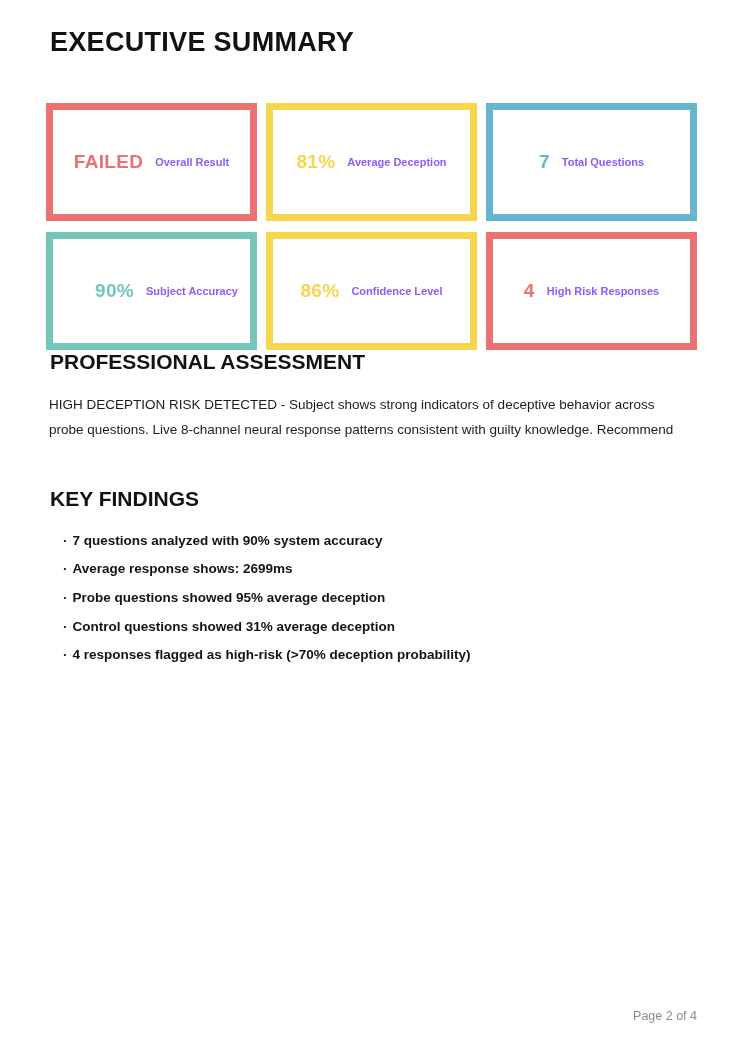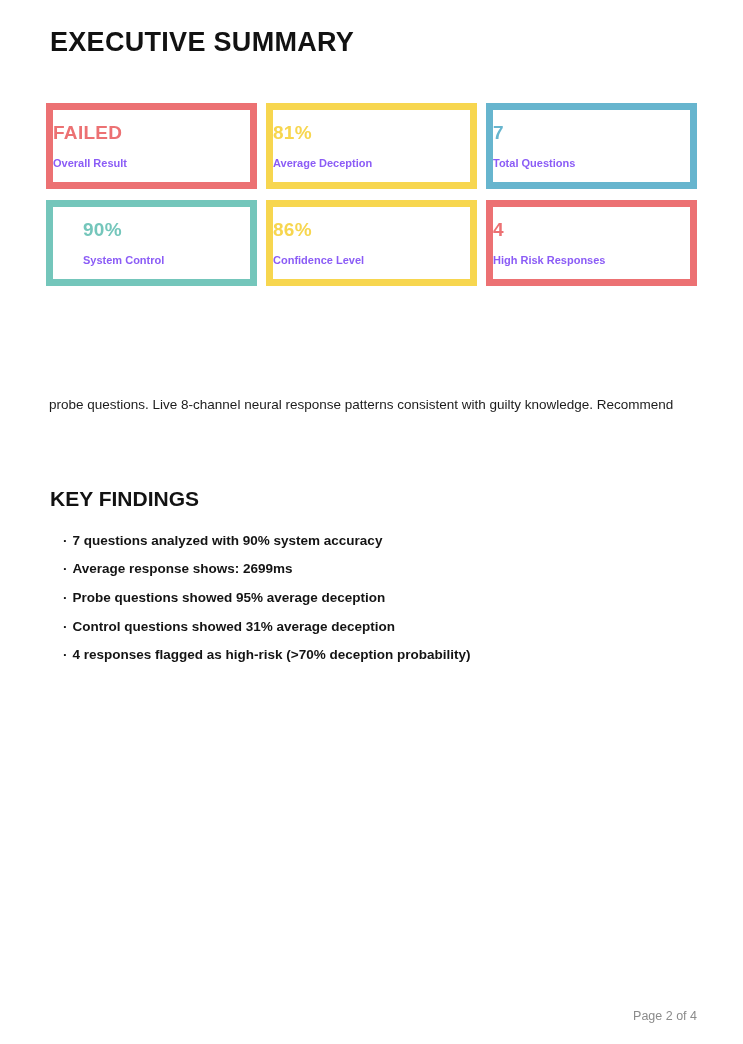--- a/index.html
+++ b/index.html
@@ -21,25 +21,25 @@
     font-size: 27px; font-weight: bold; color: #121212;
     letter-spacing: 0.3px; white-space: nowrap;
   }
   .cards-grid {
     position: absolute; left: 46px; top: 95px; width: 651px;
     display: grid;
     grid-template-columns: repeat(3, 1fr);
     gap: 11px 9px;
   }
   .stat-card {
-    height: 86px;
+    height: 118px;
     background: #ffffff;
     border: 7px solid #cccccc;
-    display: flex; flex-direction: column;
-    align-items: flex-start; justify-content: center;
+    display: flex; flex-direction: row;
+    align-items: center; justify-content: center;
     gap: 12px;
     text-align: center;
   }
   .stat-value {
     font-size: 19px; font-weight: bold; line-height: 22px;
     letter-spacing: 0.3px;
   }
   .stat-label {
     font-size: 11px; font-weight: bold; color: #8b5cf6; line-height: 14px;
   }
@@ -96,37 +96,39 @@
       <div class="stat-label">Average Deception</div>
     </div>
 
     <div class="stat-card" style="border-color: rgb(103, 181, 206);">
       <div class="stat-value" style="color: rgb(103, 181, 206);">7</div>
       <div class="stat-label">Total Questions</div>
     </div>
 
     <div class="stat-card" style="border-color: rgb(116, 198, 187); padding-left: 30px;">
       <div class="stat-value" style="color: rgb(116, 198, 187);">90%</div>
-      <div class="stat-label">System Control</div>
+      <div class="stat-label">Subject Accuracy</div>
     </div>
 
     <div class="stat-card" style="border-color: rgb(247, 214, 79);">
       <div class="stat-value" style="color: rgb(247, 214, 79);">86%</div>
       <div class="stat-label">Confidence Level</div>
     </div>
 
     <div class="stat-card" style="border-color: rgb(236, 113, 115);">
       <div class="stat-value" style="color: rgb(236, 113, 115);">4</div>
       <div class="stat-label">High Risk Responses</div>
     </div>
 
   </div>
 
+  <h2 class="section-heading assessment-heading">PROFESSIONAL ASSESSMENT</h2>
 
   <div class="assessment-body">
+    <div class="body-line">HIGH DECEPTION RISK DETECTED - Subject shows strong indicators of deceptive behavior across</div>
     <div class="body-line">probe questions. Live 8-channel neural response patterns consistent with guilty knowledge. Recommend</div>
   </div>
 
   <h2 class="section-heading findings-heading">KEY FINDINGS</h2>
 
   <ul class="findings-list">
     <li>
       <span class="bullet">·</span>
       <span>7 questions analyzed with 90% system accuracy</span>
     </li>

